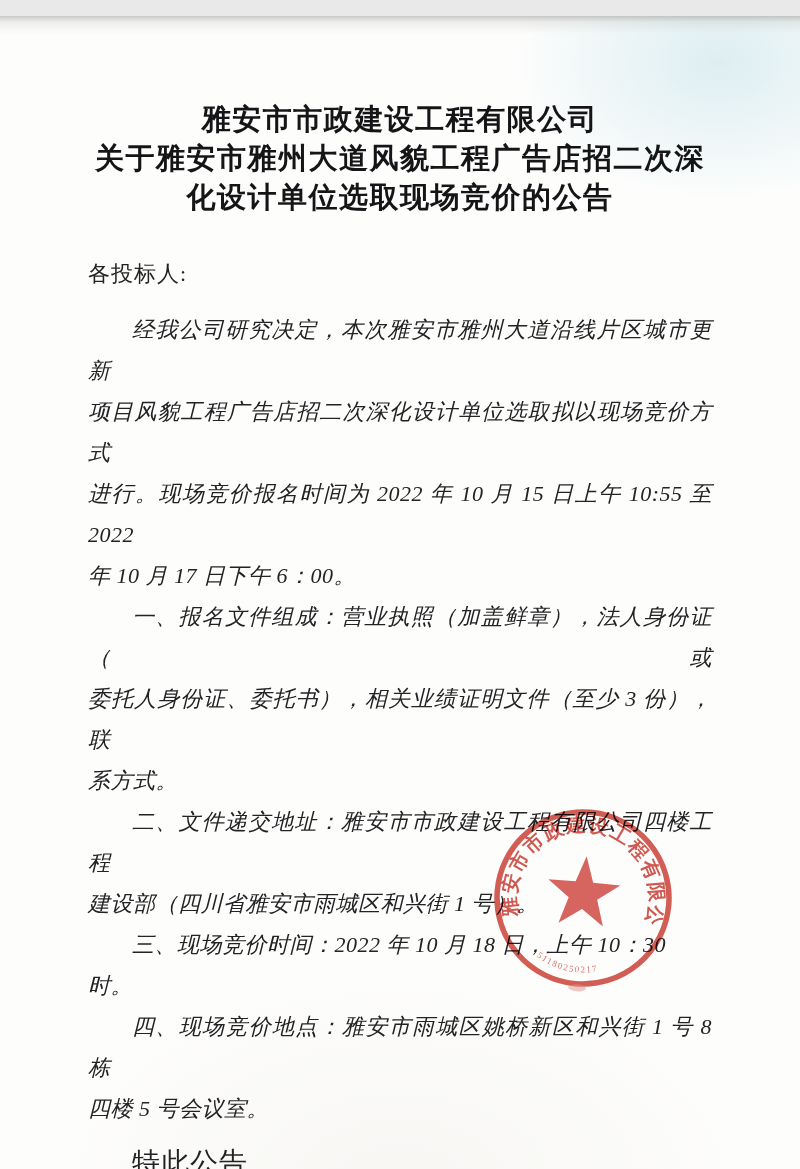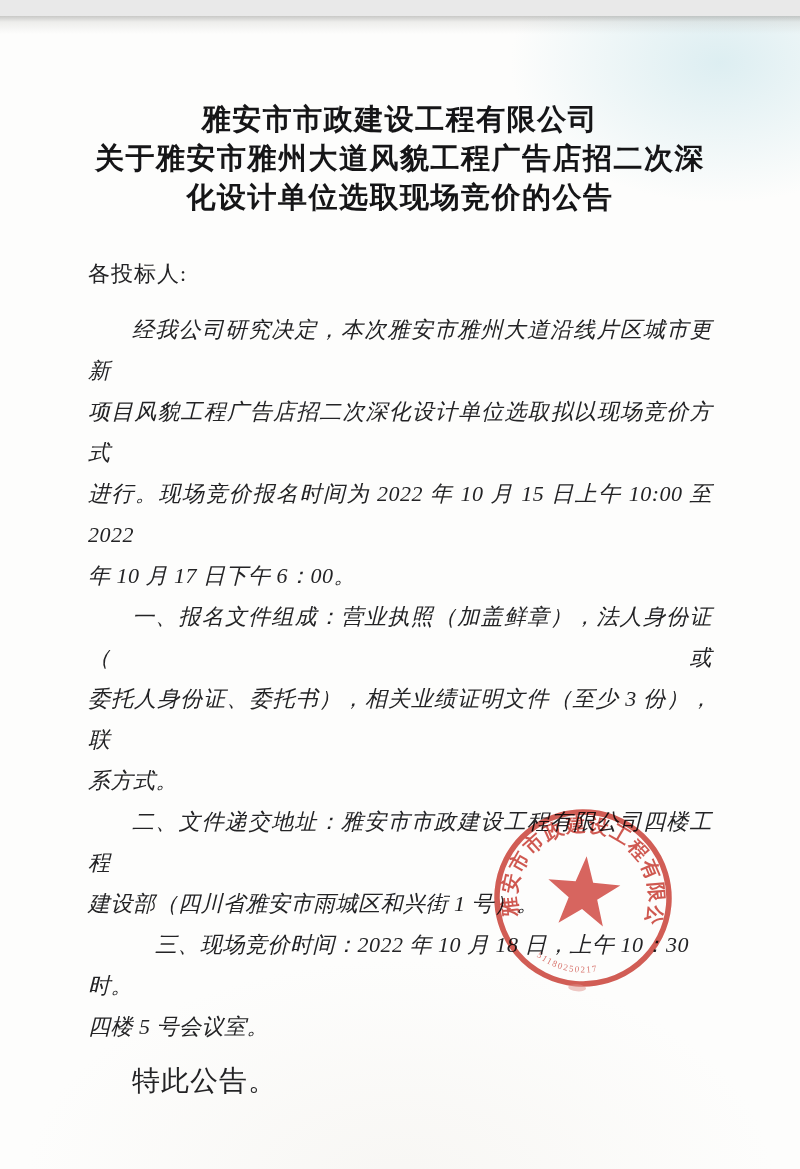--- a/index.html
+++ b/index.html
@@ -40,21 +40,21 @@
 
   .body-block { margin-top: 20px; }
   .line {
     font-size: 22px;
     line-height: 41px;
     letter-spacing: 0.5px;
     text-align: justify;
     text-align-last: justify;
     font-style: italic;
   }
-  .line.last { text-align: center; text-align-last: left; }
+  .line.last { text-align: left; text-align-last: left; }
   .line.indent { text-indent: 44px; }
 
   .closing {
     margin-top: 13px;
     font-size: 28px;
     line-height: 41px;
     letter-spacing: 1px;
     text-indent: 44px;
   }
 
@@ -81,40 +81,41 @@
       <div>雅安市市政建设工程有限公司</div>
       <div>关于雅安市雅州大道风貌工程广告店招二次深</div>
       <div>化设计单位选取现场竞价的公告</div>
     </div>
 
     <div class="salutation">各投标人:</div>
 
     <div class="body-block">
       <div class="line indent">经我公司研究决定，本次雅安市雅州大道沿线片区城市更新</div>
       <div class="line">项目风貌工程广告店招二次深化设计单位选取拟以现场竞价方式</div>
-      <div class="line">进行。现场竞价报名时间为 2022 年 10 月 15 日上午 10:00 至 2022</div>
+      <div class="line">进行。现场竞价报名时间为 2022 年 10 月 15 日上午 10:55 至 2022</div>
       <div class="line last">年 10 月 17 日下午 6：00。</div>
     </div>
 
     <div>
       <div class="line indent">一、报名文件组成：营业执照（加盖鲜章），法人身份证（或</div>
       <div class="line">委托人身份证、委托书），相关业绩证明文件（至少 3 份），联</div>
       <div class="line last">系方式。</div>
     </div>
 
     <div>
       <div class="line indent">二、文件递交地址：雅安市市政建设工程有限公司四楼工程</div>
       <div class="line last">建设部（四川省雅安市雨城区和兴街 1 号）。</div>
     </div>
 
     <div>
       <div class="line last indent">三、现场竞价时间：2022 年 10 月 18 日，上午 10：30 时。</div>
     </div>
 
     <div>
+      <div class="line indent">四、现场竞价地点：雅安市雨城区姚桥新区和兴街 1 号 8 栋</div>
       <div class="line last">四楼 5 号会议室。</div>
     </div>
 
     <div class="closing">特此公告。</div>
 
   </div>
 
   <svg class="seal" viewBox="0 0 220 220" xmlns="http://www.w3.org/2000/svg">
     <defs>
       <path id="sealArc" d="M 47 133 A 67 67 0 1 1 173 133" fill="none"></path>

